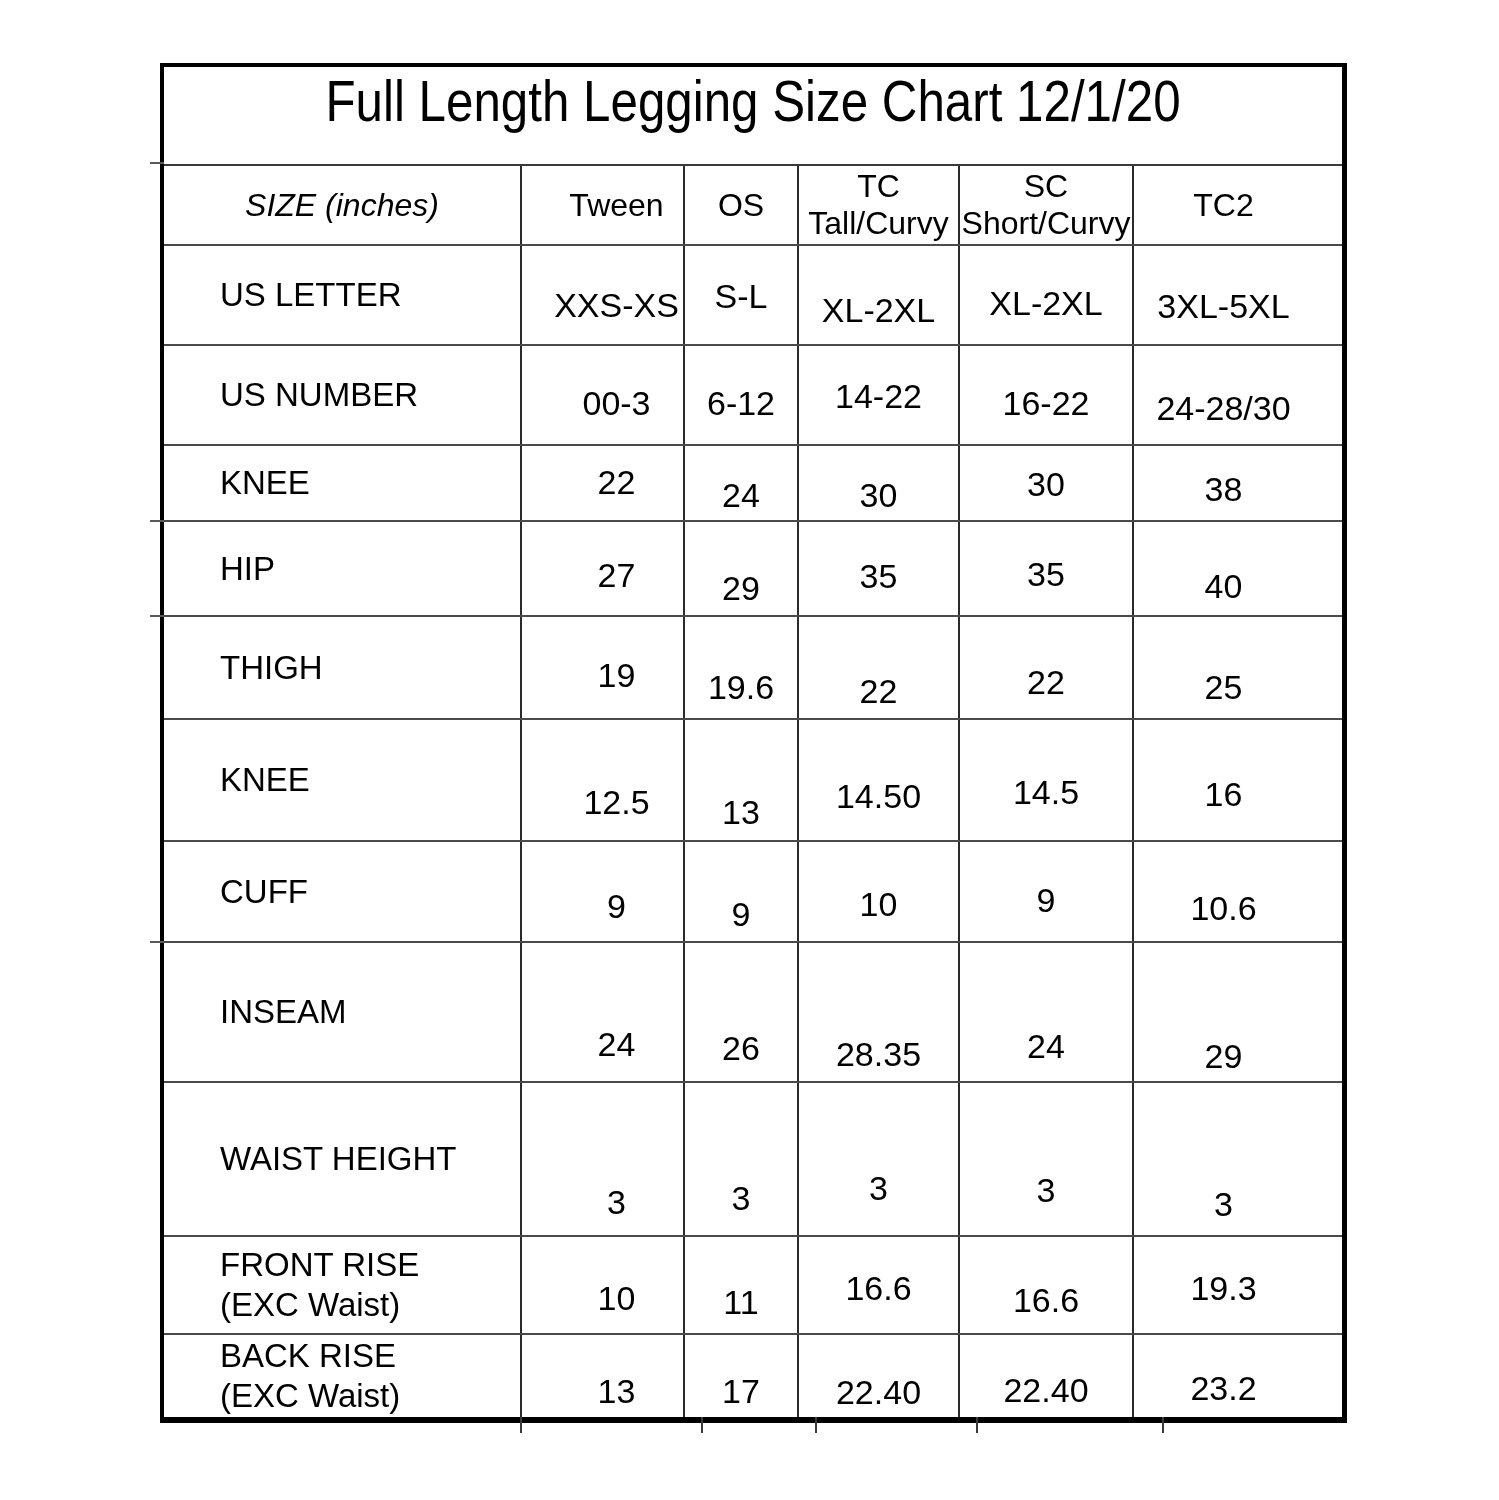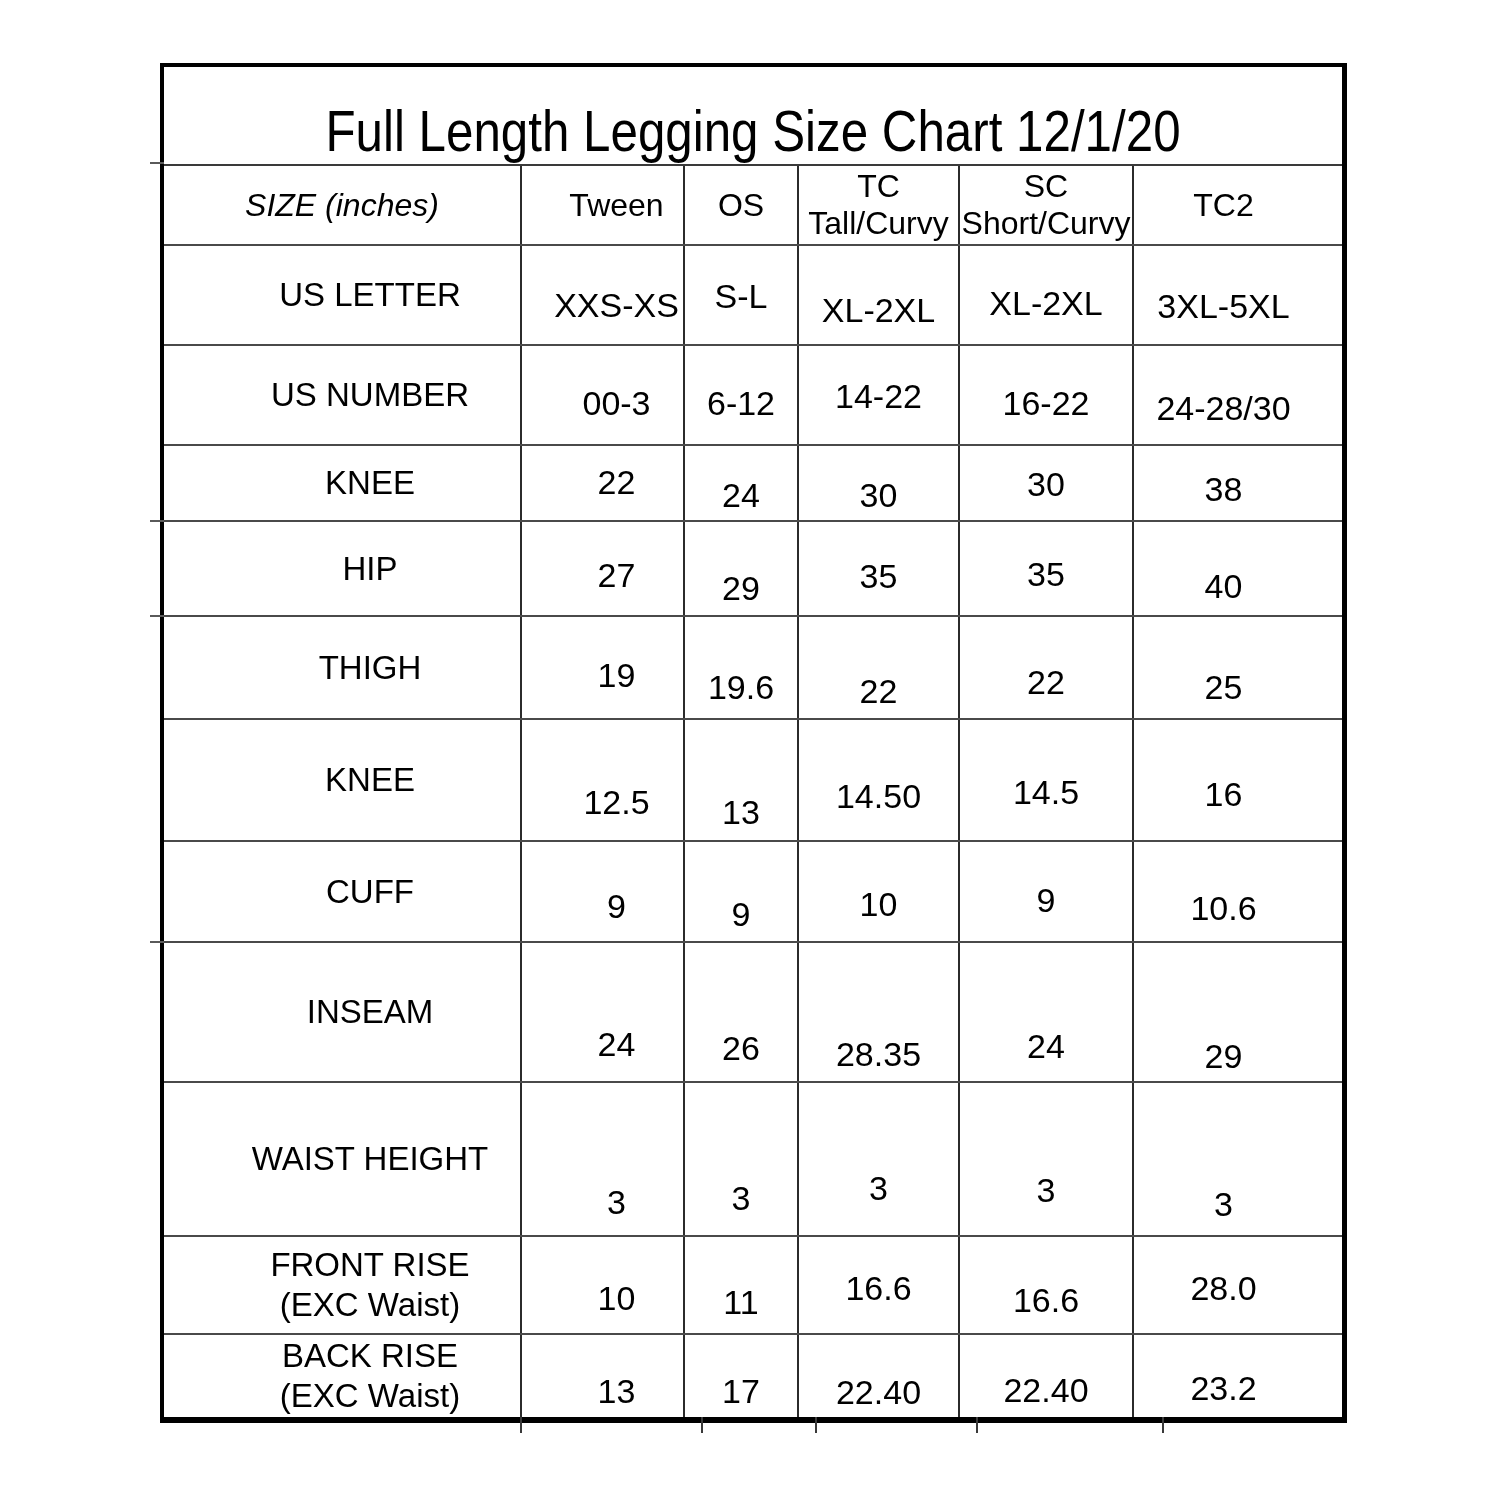--- a/index.html
+++ b/index.html
@@ -41,32 +41,32 @@
   .cell {
     box-sizing: border-box;
     border-right: 2px solid #2b2b2b;
     display: flex;
     overflow: visible;
   }
   .cell.last { border-right: none; }
   .title-cell {
     border-right: none;
     width: 100%;
-    align-items: flex-end;
+    align-items: flex-start;
     justify-content: center;
   }
   .title-text {
     font-size: 58px;
     letter-spacing: 0px;
     transform: scaleX(0.85);
     transform-origin: center;
     white-space: nowrap;
   }
   
-  .c0 { width: 358px; align-items: center; }
+  .c0 { width: 358px; }
   .c1 { width: 163px; padding-left: 28px; }
   .c2 { width: 114px; }
   .c3 { width: 161px; }
   .c4 { width: 174px; }
   .c5 { width: 179px; }
 
   
   .hcell {
     flex-direction: column;
     align-items: center;
@@ -360,21 +360,21 @@
       <div class="cell vcell c2" style="--dy:11px">
           <span>11</span>
         </div>
       <div class="cell vcell c3" style="--dy:25px">
           <span>16.6</span>
         </div>
       <div class="cell vcell c4" style="--dy:13px">
           <span>16.6</span>
         </div>
       <div class="cell vcell c5 last" style="--dy:25px">
-          <span>28.0</span>
+          <span>19.3</span>
         </div>
     </div>
 
     <div class="trow" style="height:84px">
       <div class="cell lcell c0">
         <span>BACK RISE</span>
         <span>(EXC Waist)</span>
       </div>
       <div class="cell vcell c1" style="--dy:6px">
           <span>13</span>

